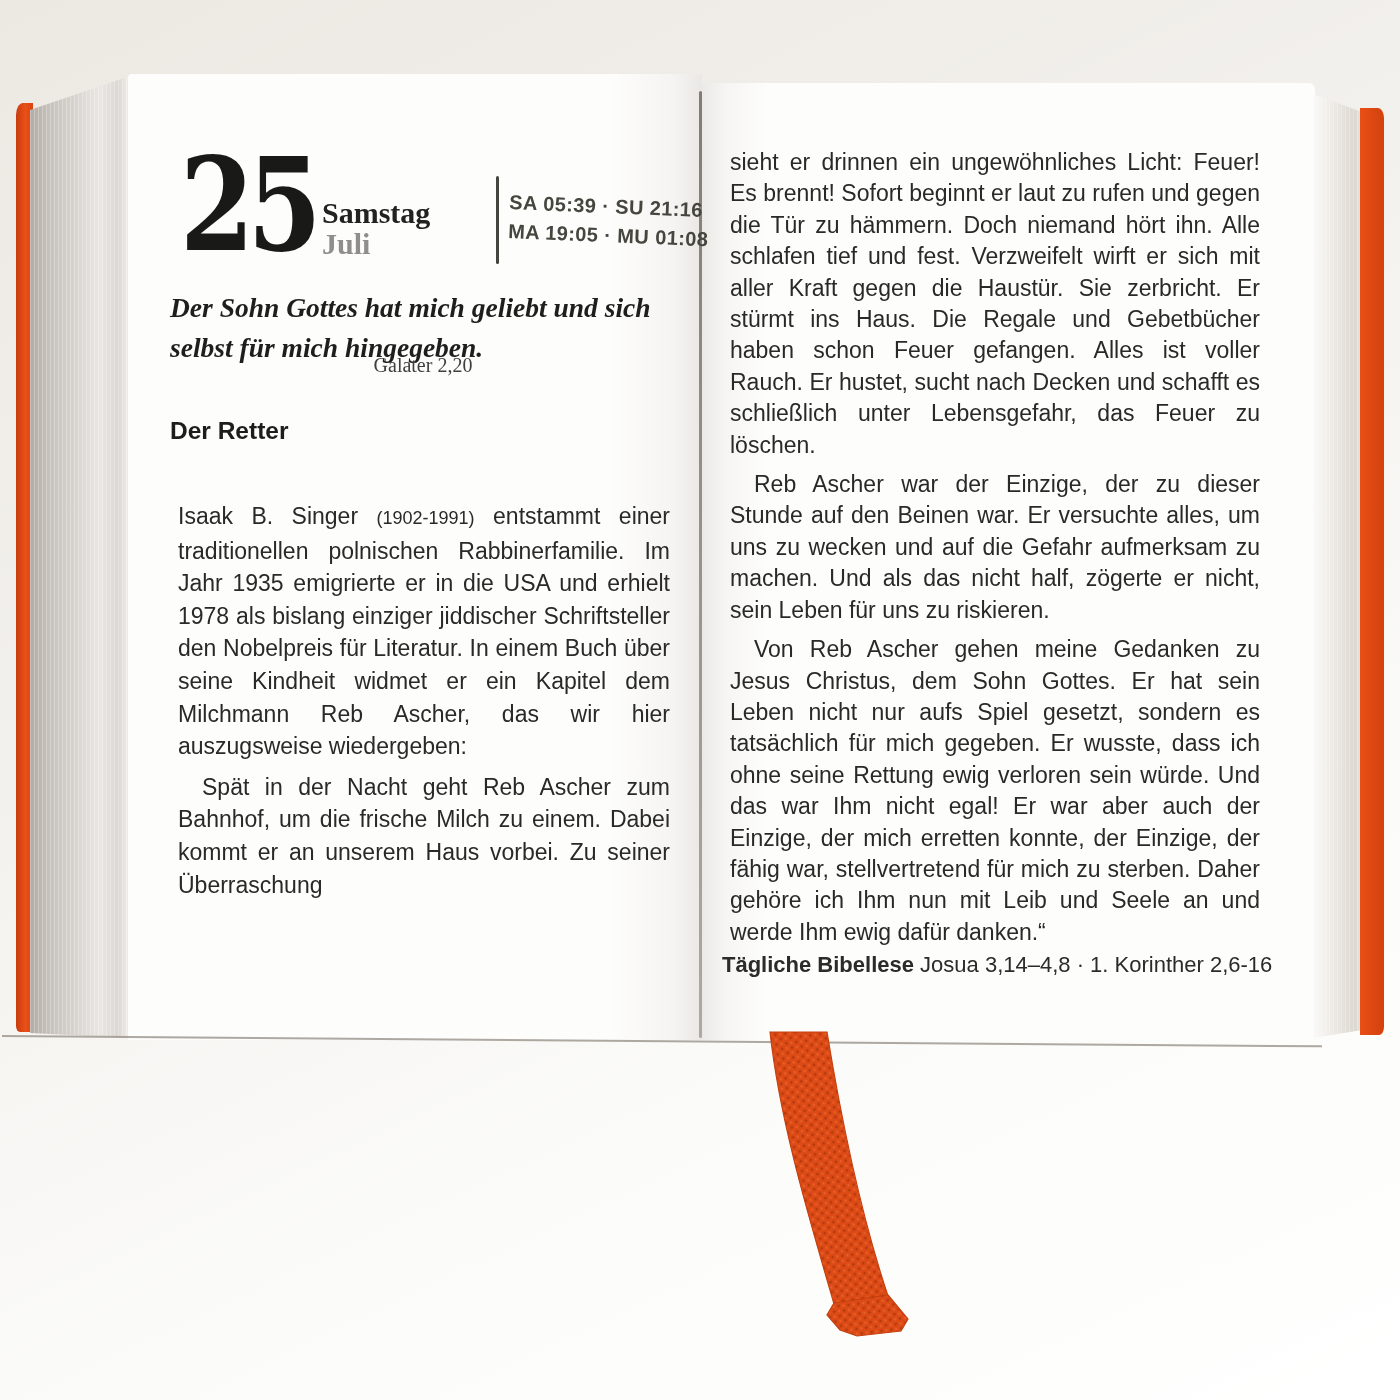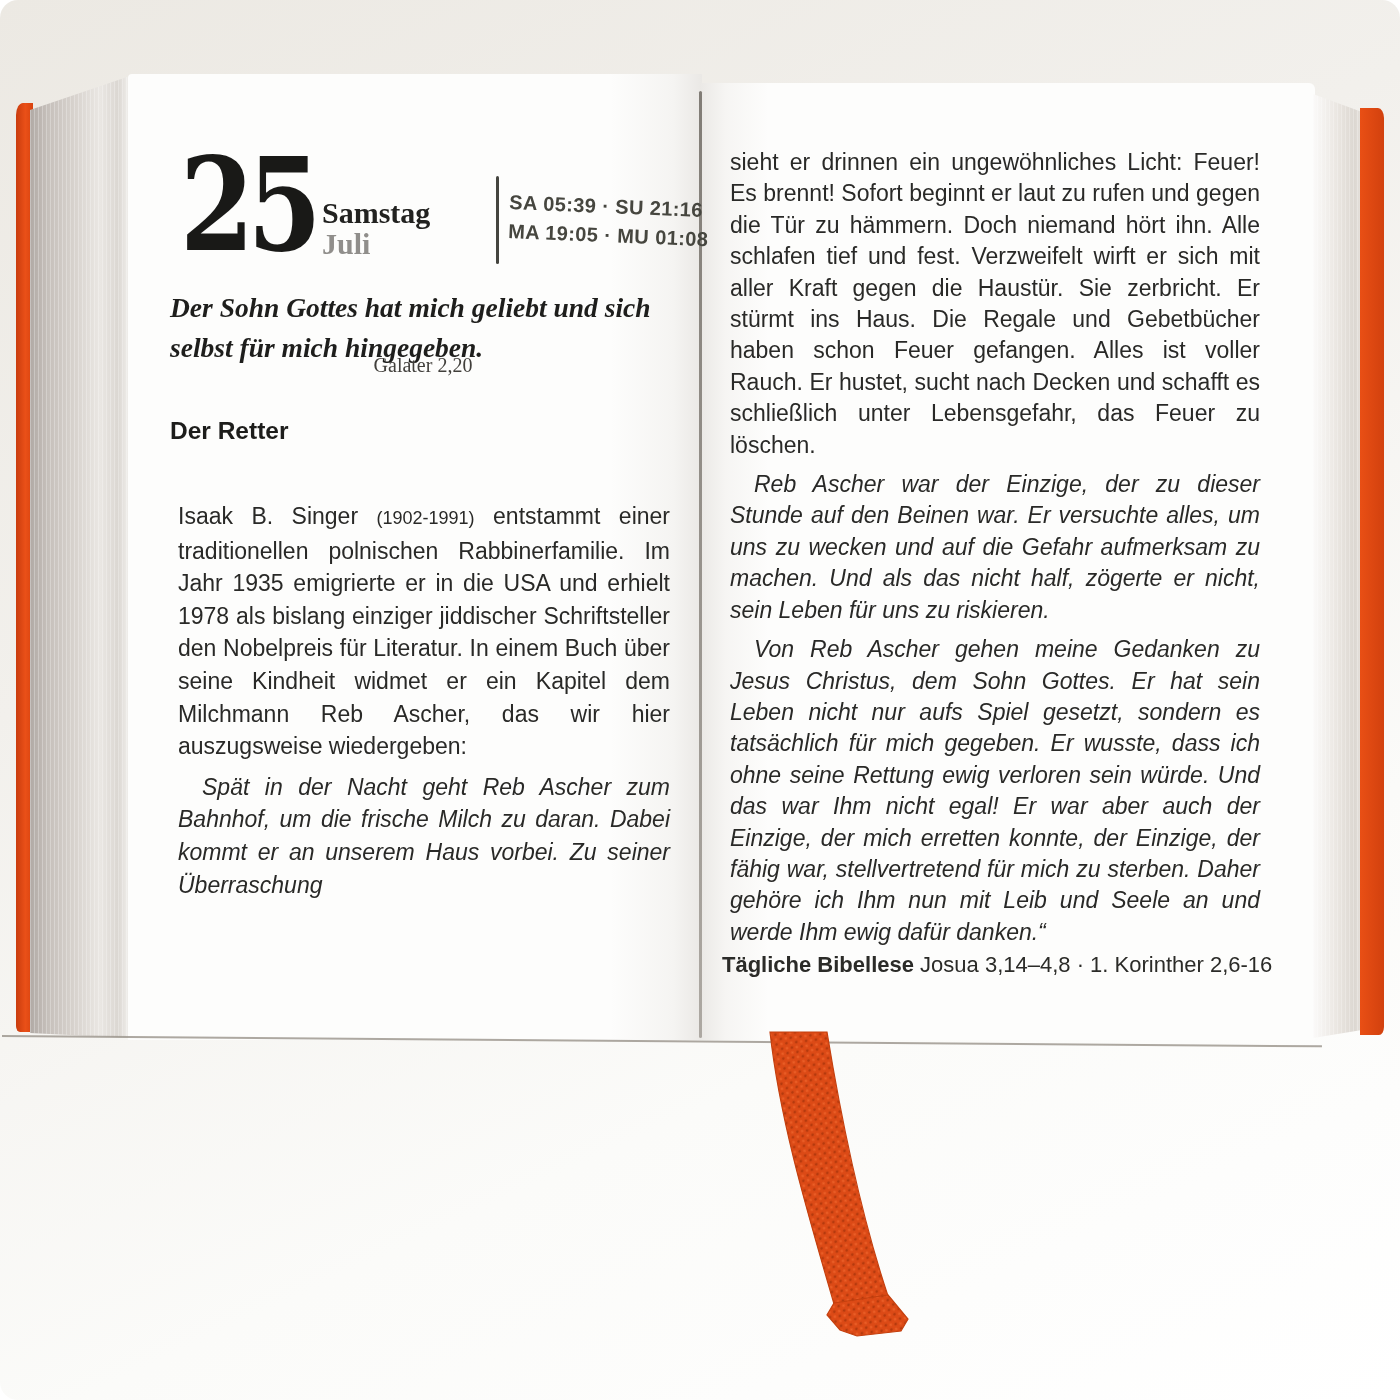--- a/index.html
+++ b/index.html
@@ -1,19 +1,19 @@
 <!DOCTYPE html>
 <html lang="de"><head>
 <meta charset="utf-8">
 <style>
   html,body{margin:0;padding:0;background:#fff;}
   .stage{
     position:relative;width:1400px;height:1400px;overflow:hidden;
     background:linear-gradient(155deg,#ecE9e3 0%,#f2f0ec 35%,#fbfbf9 70%,#ffffff 100%);
-    font-family:"Liberation Sans",sans-serif;color:#262624;border-radius:18px;
+    font-family:"Liberation Sans",sans-serif;color:#262624;
   }
   .abs{position:absolute;}
   
   .cover-left{left:16px;top:103px;width:17px;height:929px;
     background:linear-gradient(to right,#c93c0e,#ea5018 55%,#d8430f);
     border-radius:7px 0 0 4px / 12px 0 0 6px;}
   .fore-left{left:30px;top:76px;width:100px;height:962px;
     background:
       repeating-linear-gradient(to right,rgba(255,255,255,.28) 0 1px,rgba(0,0,0,0) 1px 4px),
       linear-gradient(to right,#b1aaa5 0,#c6c0bb 18%,#d8d3ce 45%,#eae7e3 70%,#dbd7d2 88%,#f3f1ee 100%);
@@ -46,21 +46,21 @@
     font-size:30px;color:#908e8b;}
   .hdr-divider{left:496px;top:176px;width:3px;height:88px;background:#45453f;border-radius:2px;}
   .suntimes{left:510px;top:188px;font-size:20px;font-weight:700;line-height:29px;
     letter-spacing:.4px;color:#46463f;transform:rotate(2.4deg);transform-origin:left top;white-space:nowrap;}
   .verse{left:170px;top:288px;width:512px;font-family:"Liberation Serif",serif;
     font-style:italic;font-weight:700;font-size:27.5px;line-height:40px;color:#1e1e1c;}
   .verse-ref{left:170px;top:354px;width:506px;text-align:center;font-size:20px;color:#413f3b;font-family:Liberation Serif, serif;}
   .sec-title{left:170px;top:417px;font-size:24.5px;font-weight:700;color:#1d1d1b;}
   .body{text-align:justify;color:#292927;}
   .body p{margin:8px;}
-  .body p.ind{text-indent:24px;font-style:italic;}
+  .body p.ind{text-indent:24px;}
   .body-left{left:170px;top:492px;width:508px;font-size:23px;line-height:32.6px;}
   .body-right{left:722px;top:139px;width:546px;font-size:23px;line-height:31.4px;}
   .small-years{font-size:18px;}
   .footer{left:722px;top:952px;width:546px;text-align:center;font-size:22px;color:#2b2b28;white-space:nowrap;}
   .footer .lbl{font-weight:700;}
 </style>
 </head>
 <body>
 
 <div class="stage">
@@ -82,21 +82,21 @@
     <div>SA 05:39 · SU 21:16</div>
     <div>MA 19:05 · MU 01:08</div>
   </div>
 
   <div class="abs verse">Der Sohn Gottes hat mich geliebt und sich selbst für mich hingegeben.</div>
   <div class="abs verse-ref">Galater 2,20</div>
 
   <div class="abs sec-title">Der Retter</div>
   <div class="abs body body-left">
     <p><span>Isaak B. Singer </span><span class="small-years">(1902-1991)</span><span> entstammt einer traditionellen polnischen Rabbinerfamilie. Im Jahr 1935 emigrierte er in die USA und erhielt 1978 als bislang einziger jiddischer Schriftsteller den Nobelpreis für Literatur. In einem Buch über seine Kindheit widmet er ein Kapitel dem Milchmann Reb Ascher, das wir hier auszugsweise wiedergeben:</span></p>
-    <p class="ind">Spät in der Nacht geht Reb Ascher zum Bahnhof, um die frische Milch zu daran. Dabei kommt er an unserem Haus vorbei. Zu seiner Überraschung</p>
+    <p class="ind">Spät in der Nacht geht Reb Ascher zum Bahnhof, um die frische Milch zu einem. Dabei kommt er an unserem Haus vorbei. Zu seiner Überraschung</p>
   </div>
 
   <div class="abs body body-right">
     <p>sieht er drinnen ein ungewöhnliches Licht: Feuer! Es brennt! Sofort beginnt er laut zu rufen und gegen die Tür zu hämmern. Doch niemand hört ihn. Alle schlafen tief und fest. Verzweifelt wirft er sich mit aller Kraft gegen die Haustür. Sie zerbricht. Er stürmt ins Haus. Die Regale und Gebetbücher haben schon Feuer gefangen. Alles ist voller Rauch. Er hustet, sucht nach Decken und schafft es schließlich unter Lebensgefahr, das Feuer zu löschen.</p>
     <p class="ind">Reb Ascher war der Einzige, der zu dieser Stunde auf den Beinen war. Er versuchte alles, um uns zu wecken und auf die Gefahr aufmerksam zu machen. Und als das nicht half, zögerte er nicht, sein Leben für uns zu riskieren.</p>
     <p class="ind">Von Reb Ascher gehen meine Gedanken zu Jesus Christus, dem Sohn Gottes. Er hat sein Leben nicht nur aufs Spiel gesetzt, sondern es tatsächlich für mich gegeben. Er wusste, dass ich ohne seine Rettung ewig verloren sein würde. Und das war Ihm nicht egal! Er war aber auch der Einzige, der mich erretten konnte, der Einzige, der fähig war, stellvertretend für mich zu sterben. Daher gehöre ich Ihm nun mit Leib und Seele an und werde Ihm ewig dafür danken.“</p>
   </div>
   <div class="abs footer">
     <span class="lbl">Tägliche Bibellese</span><span> Josua 3,14–4,8 · 1. Korinther 2,6-16</span>
   </div>

